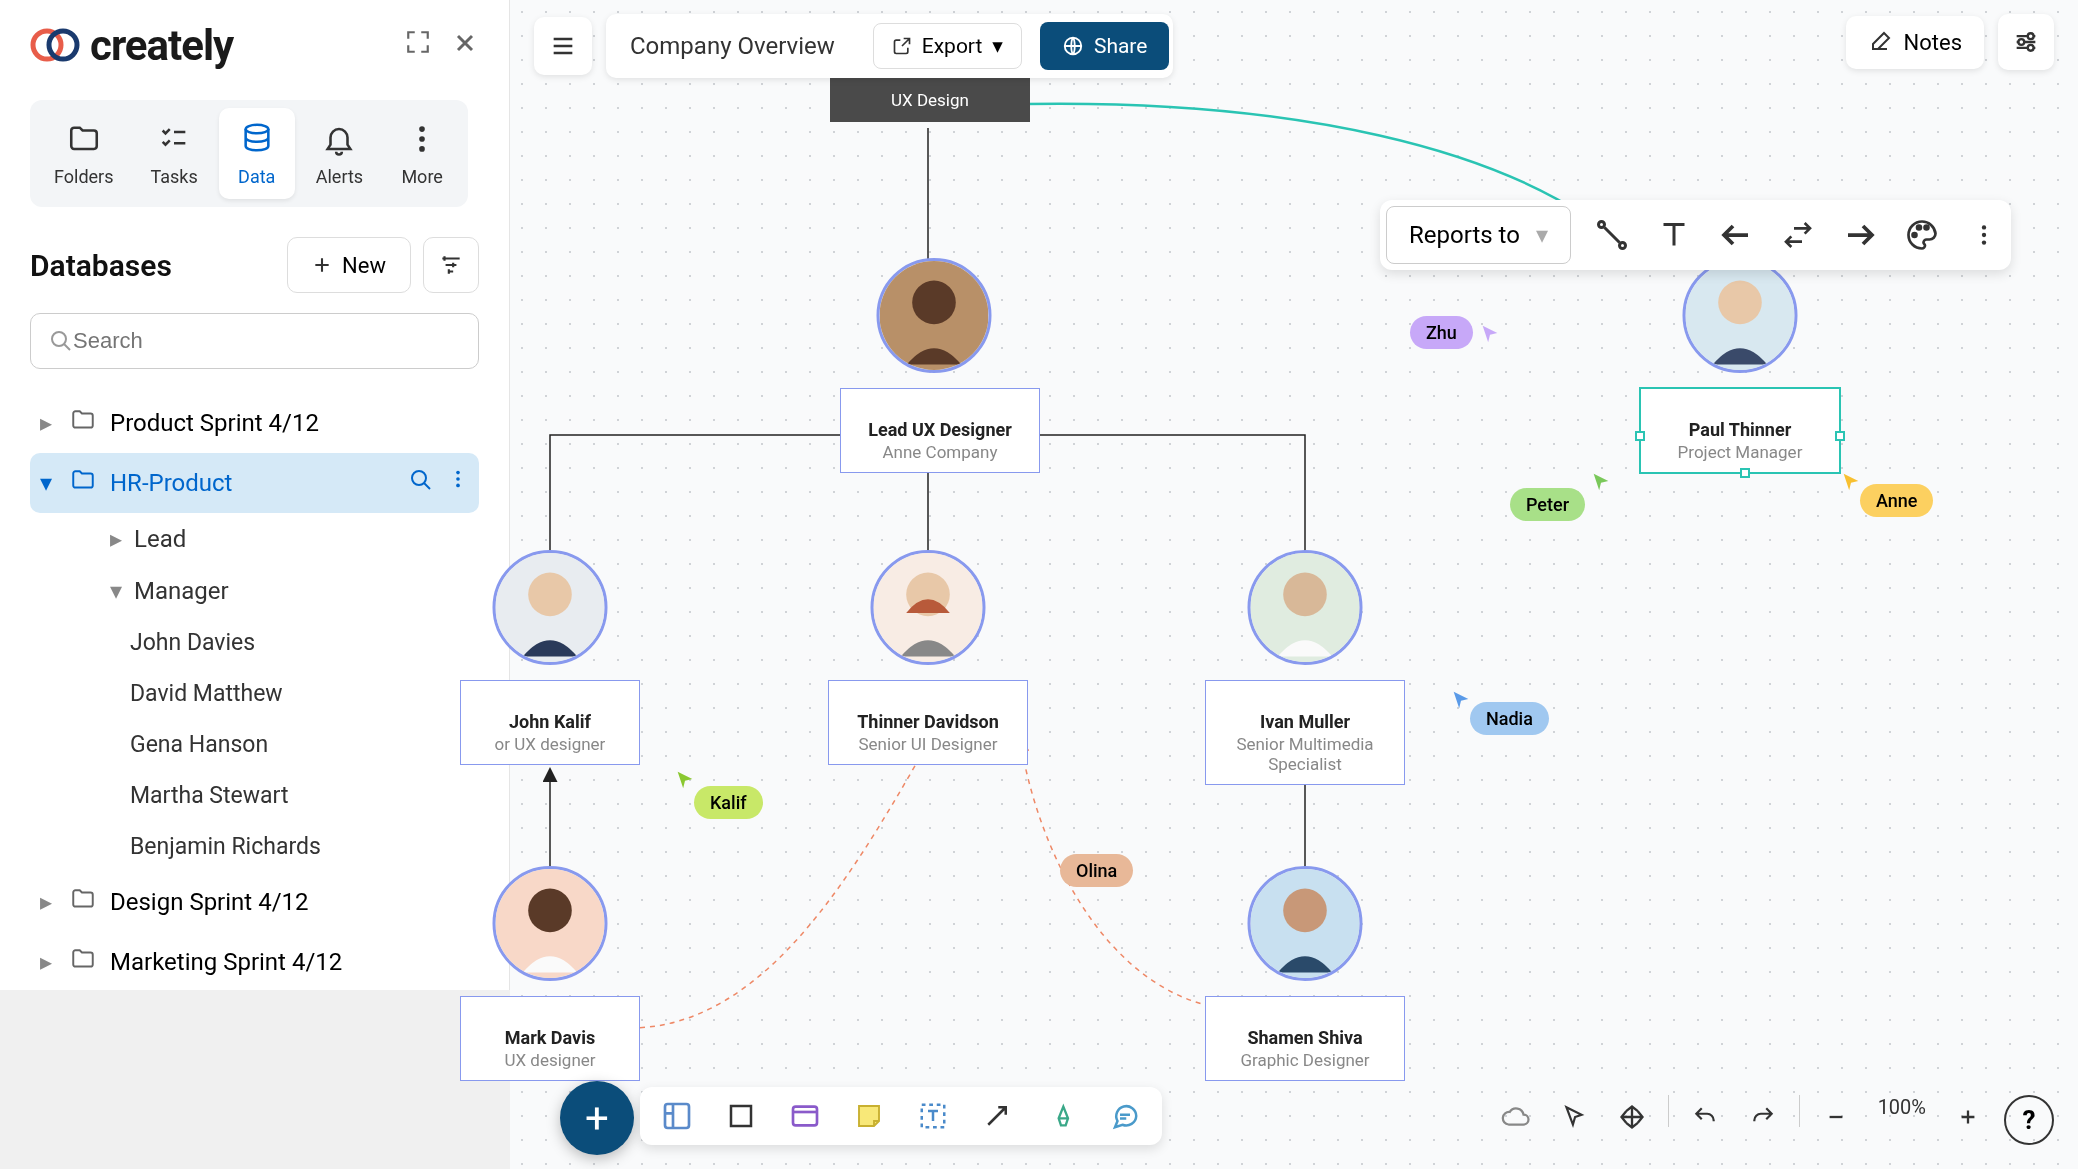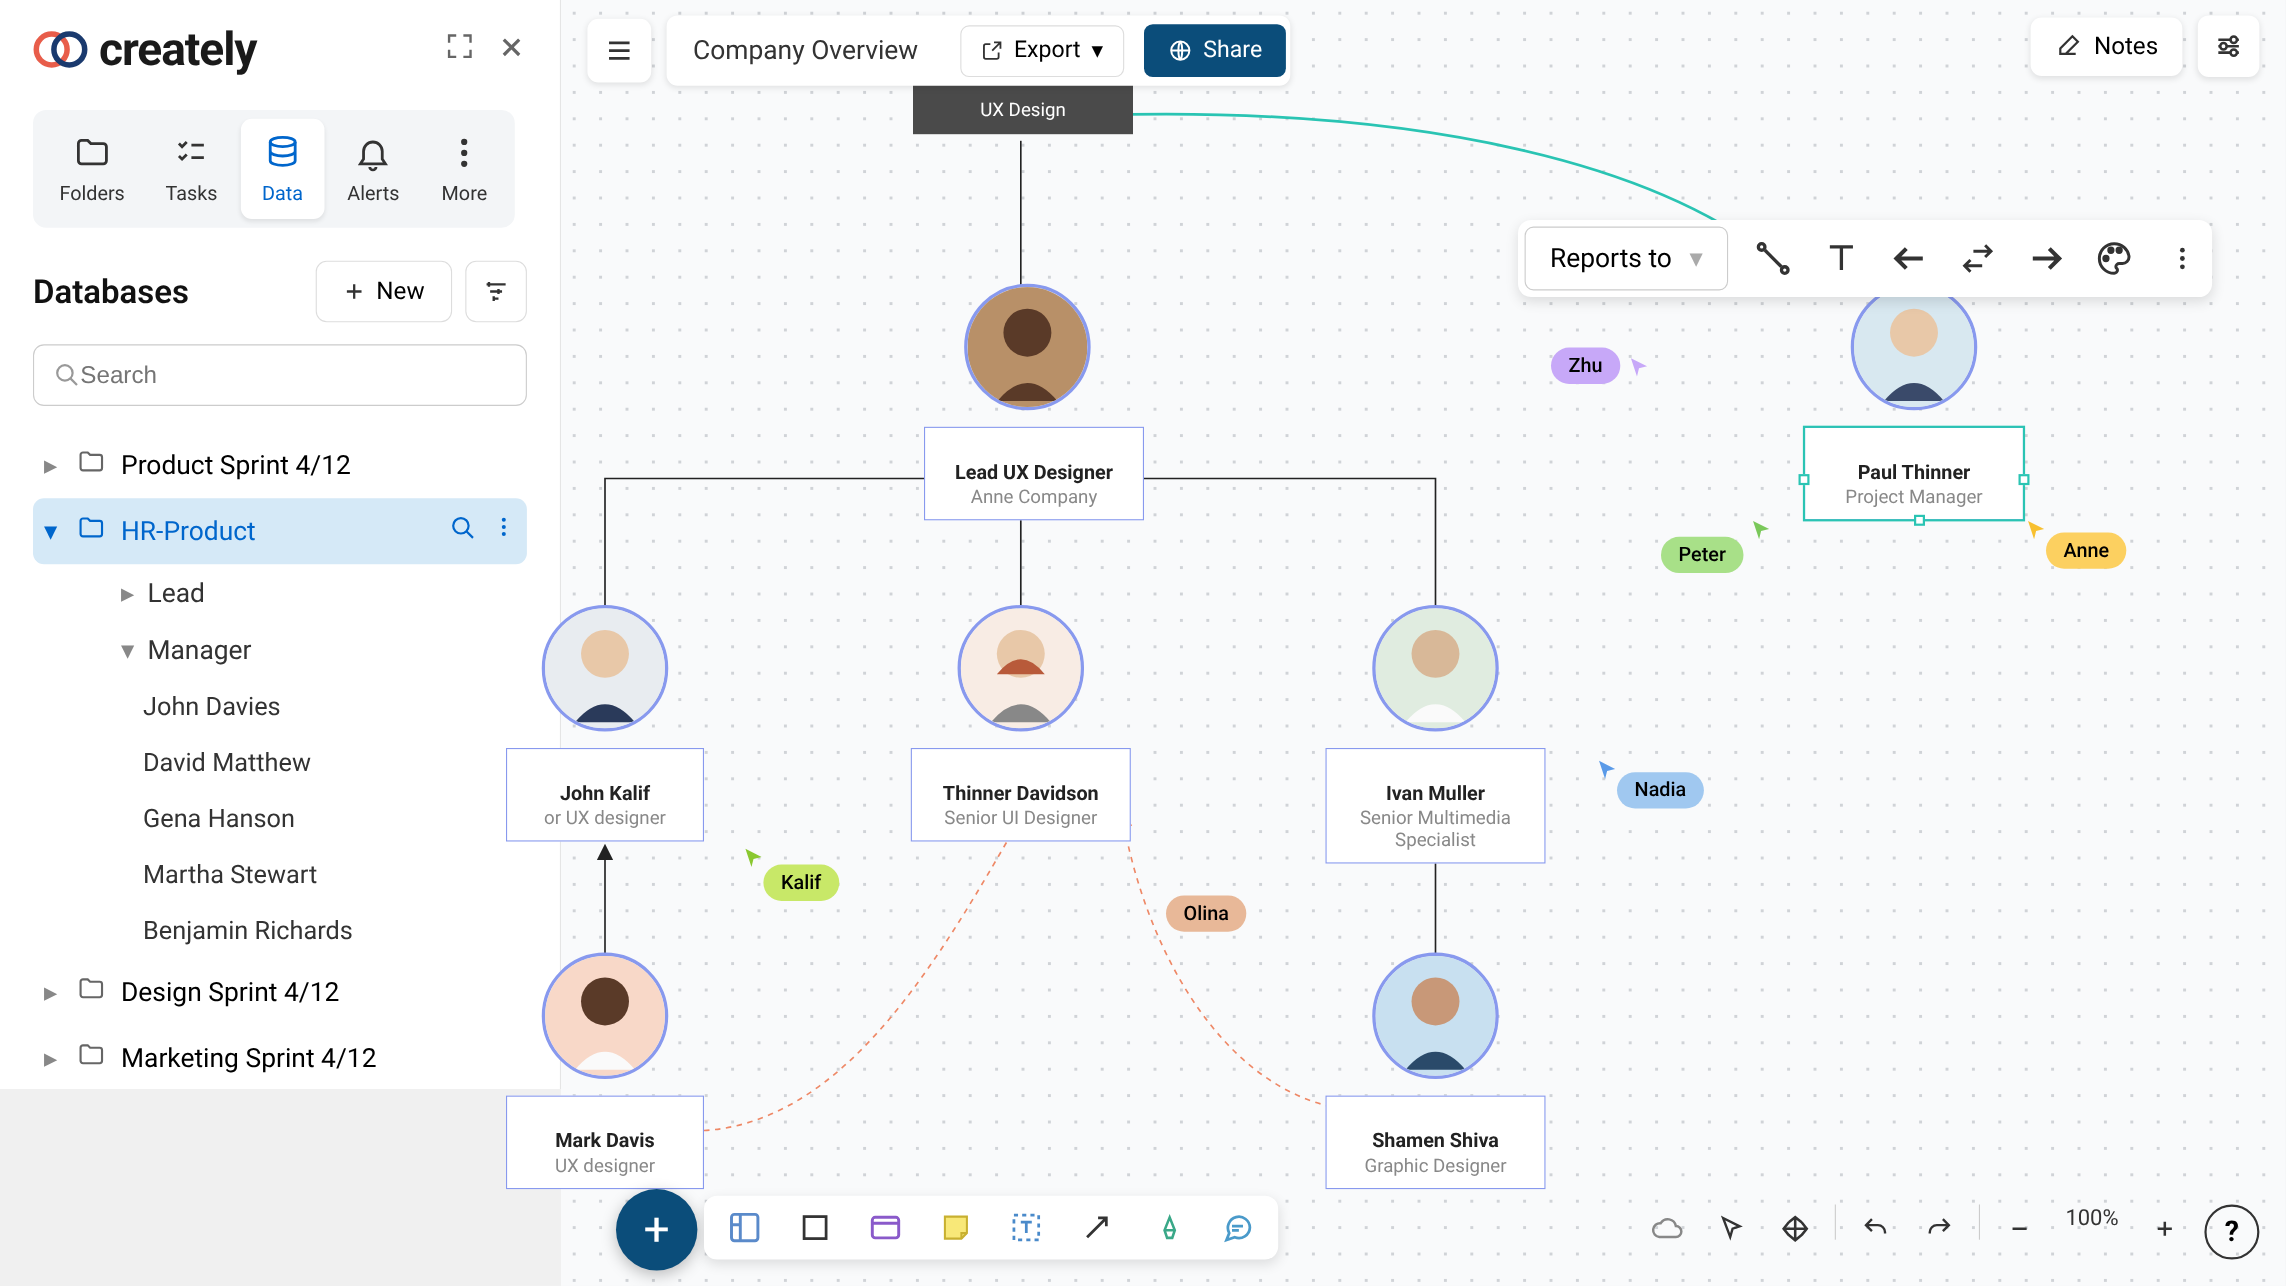--- a/index.html
+++ b/index.html
@@ -395,21 +395,21 @@
       </svg>
     <span class="pill" style="background:#a0c8f0;">Nadia</span>
   </div>
   <div class="cursor-tag" style="left:184px; top:786px;">
     <svg width="22" height="22" viewBox="0 0 24 24" fill="#8ac830" style="position:absolute; left:-20px; top:-18px;">
         <path d="M4 4 L20 12 L12 14 L10 22 Z"></path>
       </svg>
     <span class="pill" style="background:#c8e868;">Kalif</span>
   </div>
   <div class="cursor-tag" style="left:550px; top:814px;">
-    <span class="pill" style="background:#e8b898;">Olina</span>
+    <span class="pill" style="background:#e8b898;margin-top:40px;">Olina</span>
   </div>
 
   <div class="topbar">
     <div class="menu-btn">
       <svg width="28" height="28" viewBox="0 0 24 24" stroke="#333" stroke-width="2.2">
           <path d="M4 6h16M4 12h16M4 18h16"></path>
         </svg>
     </div>
     <div class="title-card">
       <div class="doc-title">Company Overview</div>

